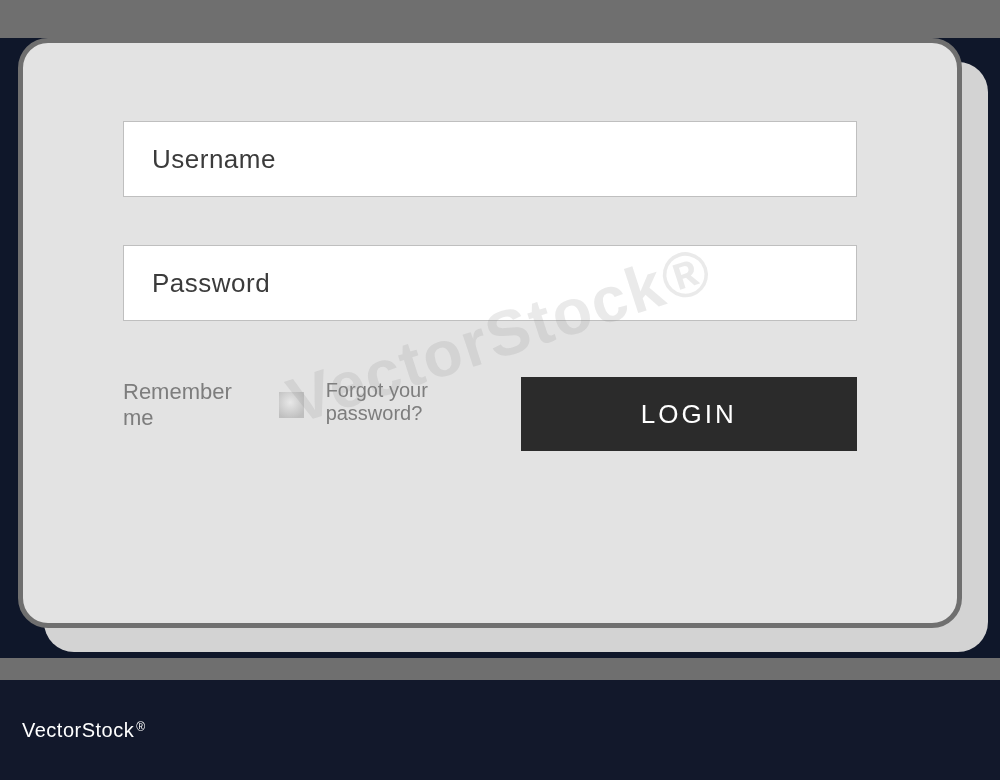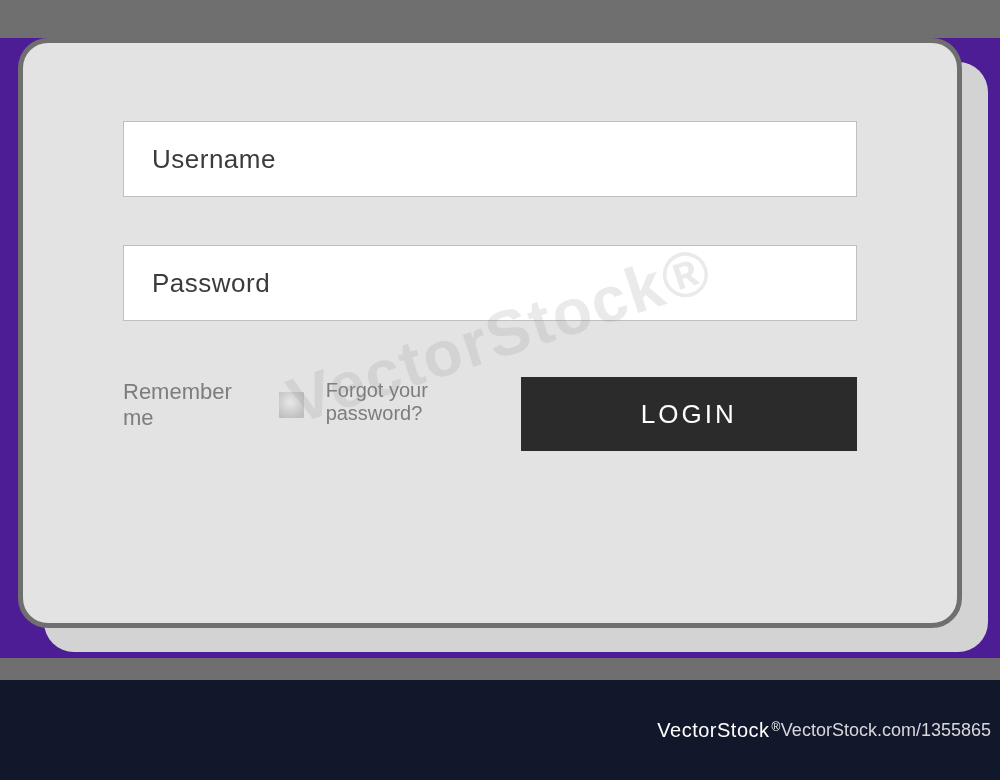--- a/index.html
+++ b/index.html
@@ -7,21 +7,21 @@
   body { background: #ececec; display: flex; flex-direction: column; }
 
   .top-bar {
     height: 38px;
     background: #6f6f6f;
   }
 
   .stage {
     flex: 1;
     position: relative;
-    background: #4c1d95;
+    background: #0f172a;
   }
 
   .card-shadow {
     position: absolute;
     left: 44px;
     top: 24px;
     width: 944px;
     height: 590px;
     background: #d3d3d3;
     border-radius: 30px;
@@ -103,22 +103,22 @@
     height: 22px;
     background: #6f6f6f;
   }
 
   .footer {
     height: 100px;
     background: #12182b;
     color: #ffffff;
     display: flex;
     align-items: center;
-    justify-content: flex-end;
-    padding: 0 9px 0 22px;
+    justify-content: space-between;
+    padding: 0 30px 0 22px;
     font-size: 20px;
   }
   .footer-left {
     display: flex;
     align-items: baseline;
     gap: 2px;
     letter-spacing: 0.5px;
   }
   .footer-left .reg {
     font-size: 12px;
@@ -178,14 +178,13 @@
   <div class="watermark">VectorStock®</div>
 </div>
 
 <div class="mid-bar"></div>
 
 <div class="footer">
   <div class="footer-left">
     <span>VectorStock</span>
     <span class="reg">®</span>
   </div>
-  <div class="footer-right">VectorStock.com/1355865</div>
 </div>
 
 </body></html>

